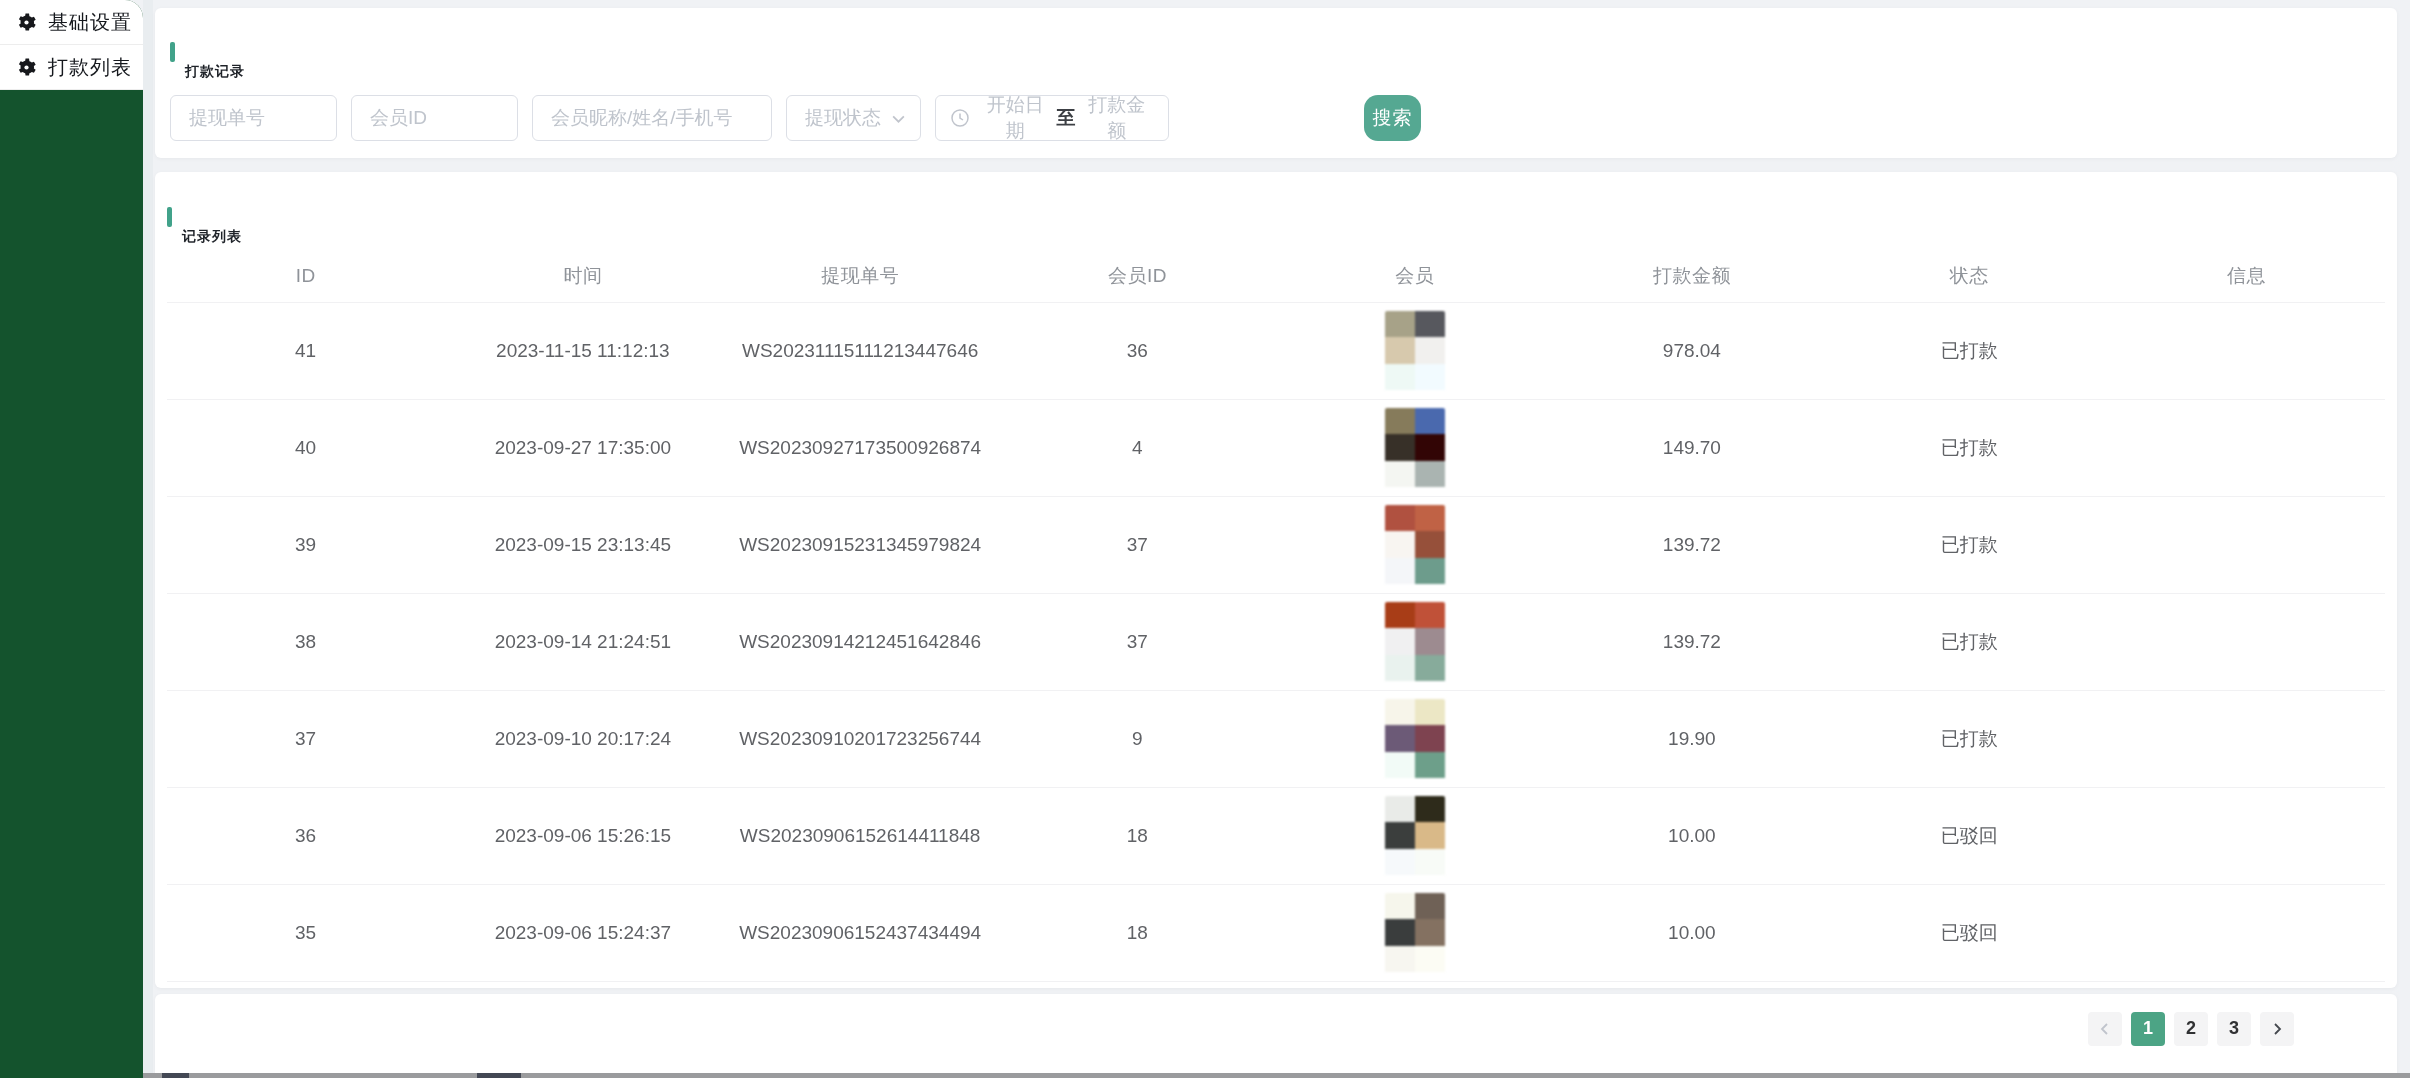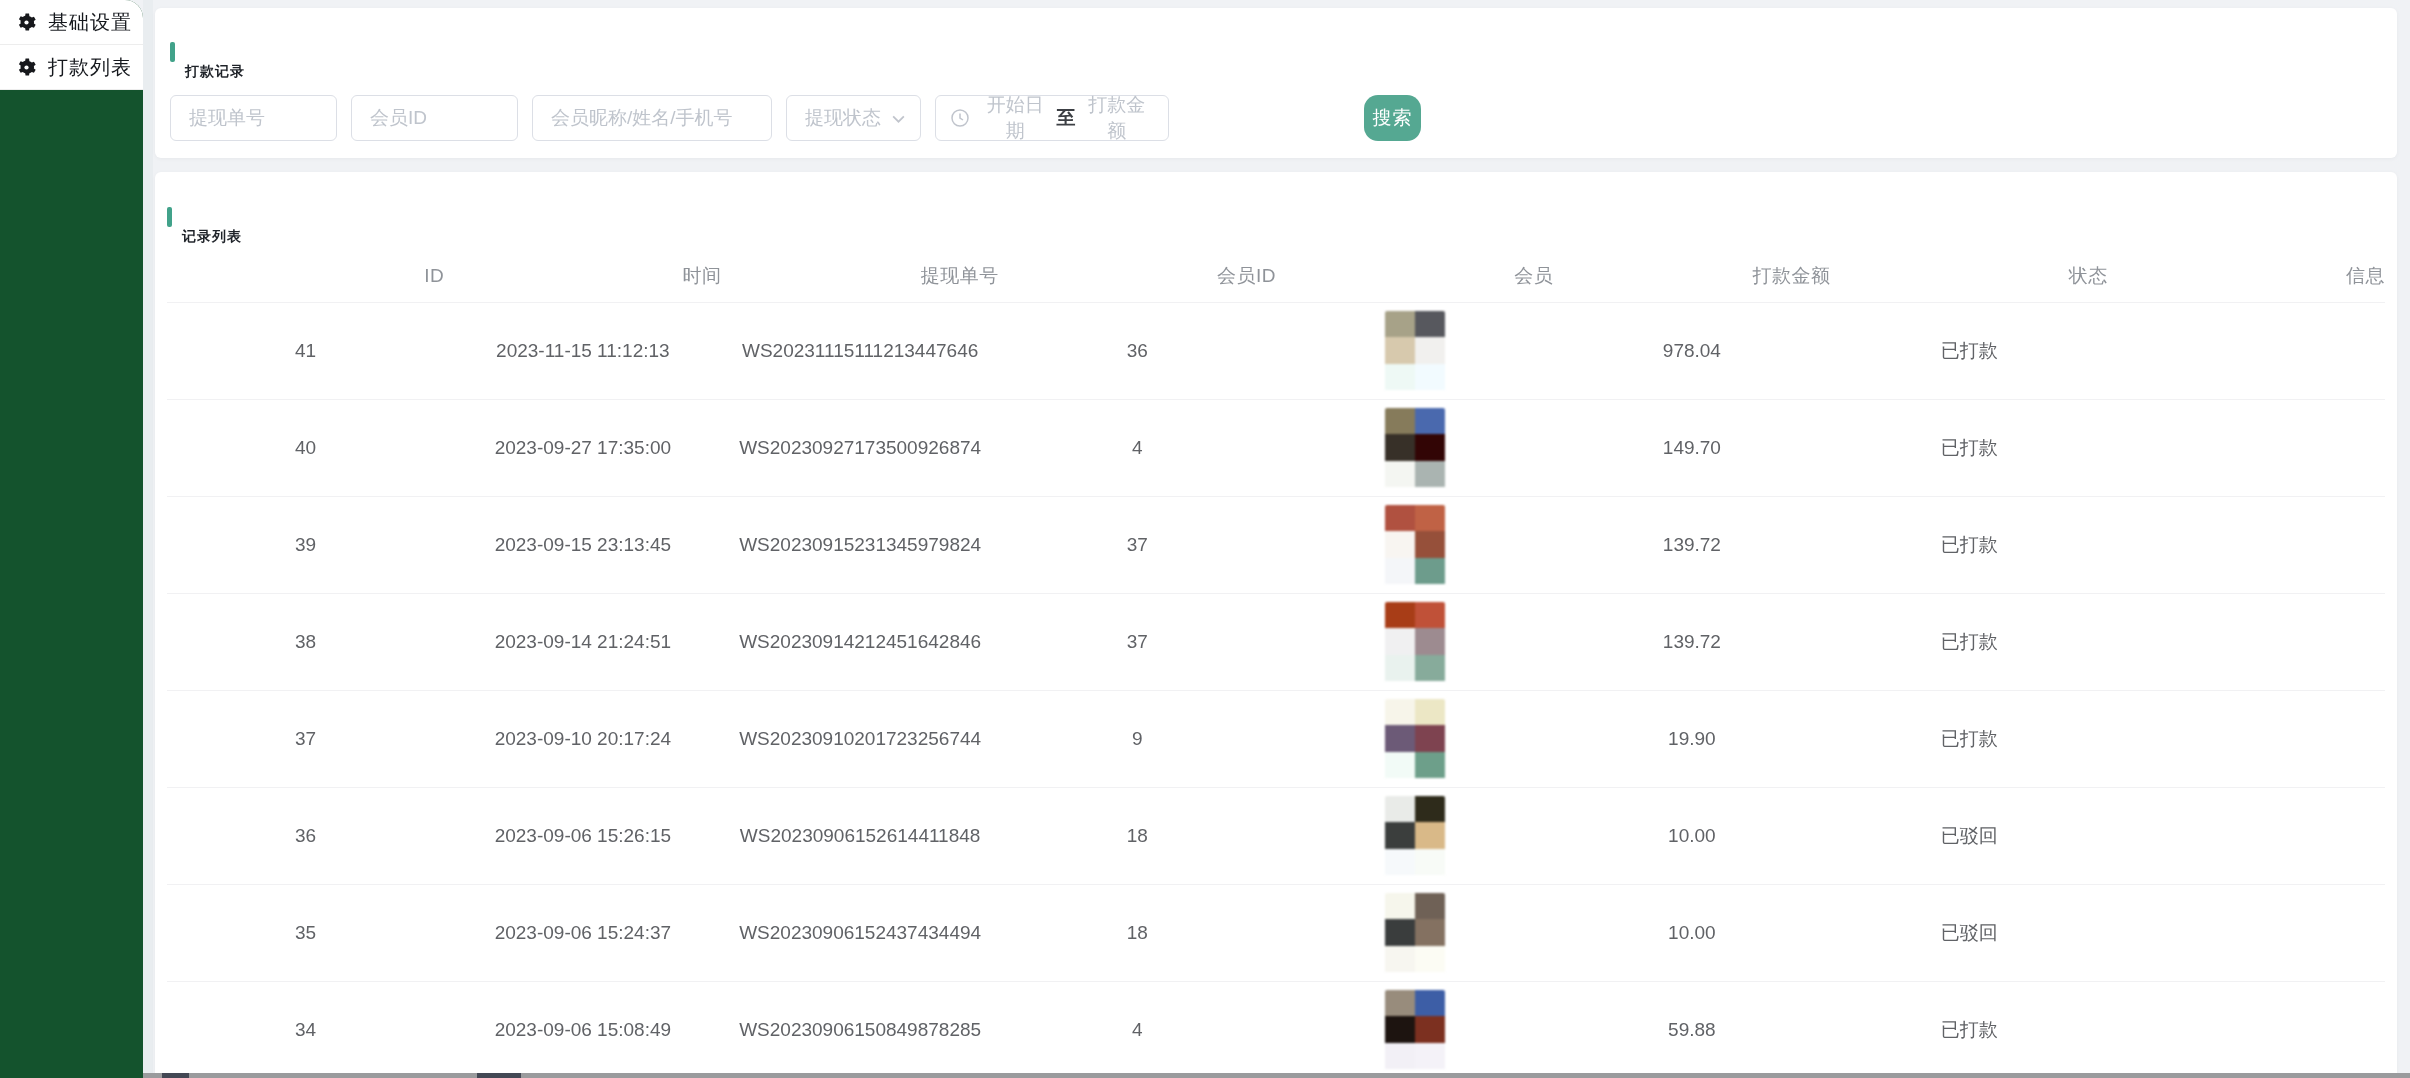--- a/index.html
+++ b/index.html
@@ -59,21 +59,21 @@
   .search-btn {
     margin-left:195px; width:57px; height:46px; border:none; border-radius:14px;
     background:#55a892; color:#ffffff; font-size:19px; letter-spacing:1px; cursor:pointer;
     font-family:inherit;
   }
 
   
   .records-panel { margin-top:14px; padding:16px 12px 6px; }
   table.records { width:100%; border-collapse:collapse; table-layout:fixed; margin-top:4px; }
   table.records th {
-    height:52px; font-size:19px; font-weight:500; color:#8f9399; text-align:right;
+    height:52px; font-size:19px; font-weight:500; color:#8f9399; text-align:center;
     letter-spacing:.5px;
   }
   table.records td {
     height:97px; font-size:19px; color:#606266; text-align:center;
     border-top:1px solid #f1f1f3;
   }
   tr.row:last-child td { border-bottom:1px solid #f1f1f3; }
   .avatar {
     width:60px; height:80px; margin:0 auto; display:grid;
     grid-template-columns:1fr 1fr; grid-template-rows:1fr 1fr 1fr;
@@ -298,39 +298,20 @@
                   <div style="background: rgb(58, 61, 61);"></div>
                   <div style="background: rgb(132, 113, 97);"></div>
                   <div style="background: rgb(247, 246, 240);"></div>
                   <div style="background: rgb(252, 252, 244);"></div>
                 </div>
               </td>
     <td>10.00</td>
     <td>已驳回</td>
     <td></td>
   </tr>
-            <tr class="row">
-    <td>34</td>
-    <td>2023-09-06 15:08:49</td>
-    <td>WS20230906150849878285</td>
-    <td>4</td>
-    <td>
-                <div class="avatar">
-                  <div style="background: rgb(152, 140, 124);"></div>
-                  <div style="background: rgb(61, 94, 166);"></div>
-                  <div style="background: rgb(29, 20, 16);"></div>
-                  <div style="background: rgb(124, 48, 32);"></div>
-                  <div style="background: rgb(242, 240, 246);"></div>
-                  <div style="background: rgb(244, 242, 248);"></div>
-                </div>
-              </td>
-    <td>59.88</td>
-    <td>已打款</td>
-    <td></td>
-  </tr>
           </tbody>
       </table>
     </section>
 
     <section class="panel pagination-panel">
       <div class="pagination">
         <button class="nav-btn disabled">
           <svg viewBox="0 0 14 14">
             <polyline points="9,2 4,7 9,12" fill="none" stroke="#c0c4cc" stroke-width="1.8"></polyline>
           </svg>

